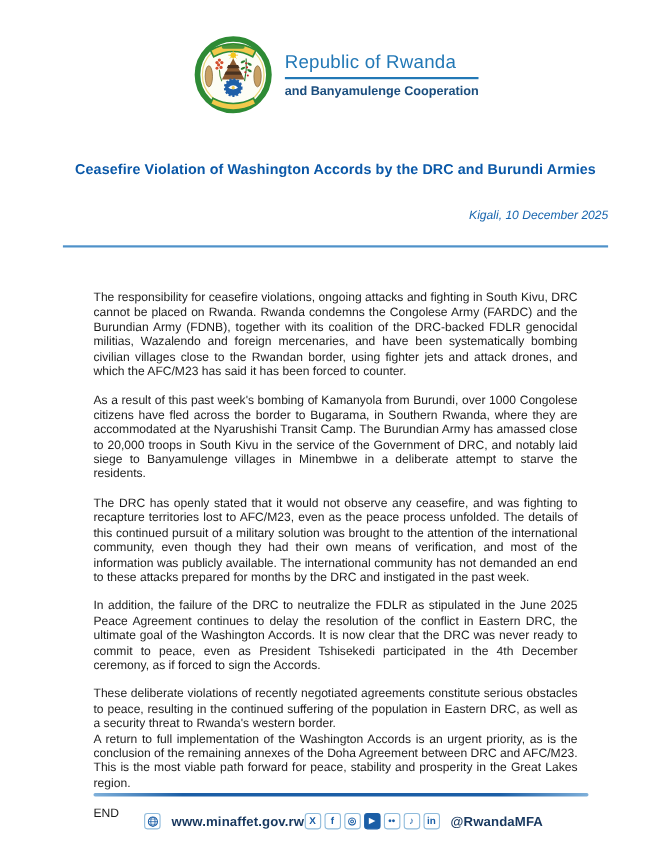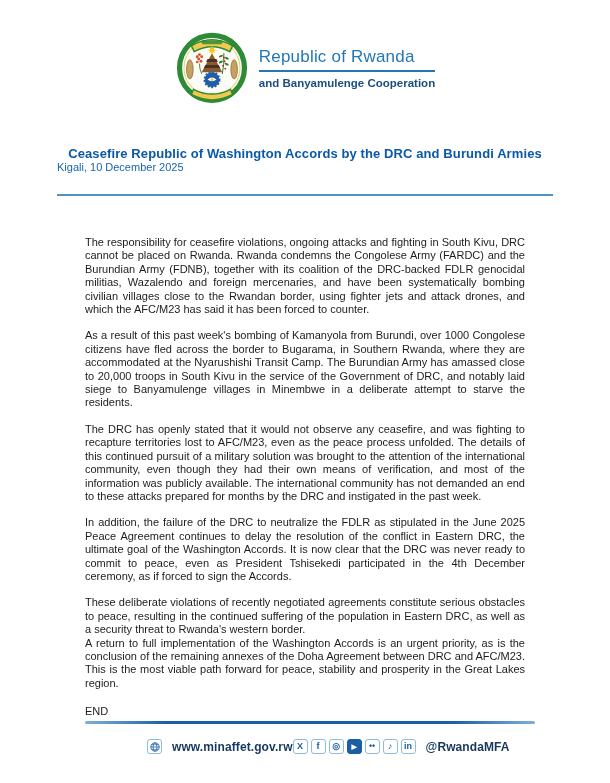--- a/index.html
+++ b/index.html
@@ -48,23 +48,25 @@
   
   .doc-title {
     margin-top: 39px;
     text-align: center;
     font-size: 13px;
     font-weight: 700;
     color: #0A58A8;
     letter-spacing: 0.1px;
   }
   .dateline {
-    text-align: left;
+    margin-top: 29px;
+    text-align: right;
     font-size: 11px;
     color: #1765AE;
+    font-style: italic;
   }
   .top-rule {
     margin-top: 21px;
     height: 2px;
     background: #4E91C9;
     width: 100%;
   }
 
   
   .body-copy {
@@ -90,21 +92,21 @@
     position: absolute;
     left: 28px;
     right: 18px;
     top: 721px;
     height: 2.5px;
     background: linear-gradient(90deg, #7FB0DA 0%, #1B5EA6 18%, #1B5EA6 82%, #7FB0DA 100%);
     border-radius: 2px;
   }
   .footer-row {
     position: absolute;
-    left: 16px;
+    left: 0;
     top: 739px;
     width: 100%;
     display: flex;
     justify-content: space-between;
     align-items: center;
     padding: 0 62px 0 74px;
   }
   .footer-left, .footer-right {
     display: flex;
     align-items: center;
@@ -200,21 +202,21 @@
       <path d="M44 66 Q50 60 56 66 Q50 70 44 66 Z" fill="#ffffff"></path>
       <circle cx="50" cy="66" r="2" fill="#F2C94C"></circle>
     </svg>
     <div class="header-text">
       <div class="republic">Republic of Rwanda</div>
       <div class="header-rule"></div>
       <div class="ministry">and Banyamulenge Cooperation</div>
     </div>
   </div>
 
-  <div class="doc-title">Ceasefire Republic of Washington Accords by the DRC and Burundi Armies</div>
+  <div class="doc-title">Ceasefire Violation of Washington Accords by the DRC and Burundi Armies</div>
   <div class="dateline">Kigali, 10 December 2025</div>
   <div class="top-rule"></div>
 
   <div class="body-copy">
     <p>The responsibility for ceasefire violations, ongoing attacks and fighting in South Kivu, DRC cannot be placed on Rwanda. Rwanda condemns the Congolese Army (FARDC) and the Burundian Army (FDNB), together with its coalition of the DRC-backed FDLR genocidal militias, Wazalendo and foreign mercenaries, and have been systematically bombing civilian villages close to the Rwandan border, using fighter jets and attack drones, and which the AFC/M23 has said it has been forced to counter.</p>
     <p>As a result of this past week's bombing of Kamanyola from Burundi, over 1000 Congolese citizens have fled across the border to Bugarama, in Southern Rwanda, where they are accommodated at the Nyarushishi Transit Camp. The Burundian Army has amassed close to 20,000 troops in South Kivu in the service of the Government of DRC, and notably laid siege to Banyamulenge villages in Minembwe in a deliberate attempt to starve the residents.</p>
     <p>The DRC has openly stated that it would not observe any ceasefire, and was fighting to recapture territories lost to AFC/M23, even as the peace process unfolded. The details of this continued pursuit of a military solution was brought to the attention of the international community, even though they had their own means of verification, and most of the information was publicly available. The international community has not demanded an end to these attacks prepared for months by the DRC and instigated in the past week.</p>
     <p>In addition, the failure of the DRC to neutralize the FDLR as stipulated in the June 2025 Peace Agreement continues to delay the resolution of the conflict in Eastern DRC, the ultimate goal of the Washington Accords. It is now clear that the DRC was never ready to commit to peace, even as President Tshisekedi participated in the 4th December ceremony, as if forced to sign the Accords.</p>
     <p style="margin-bottom:0;">These deliberate violations of recently negotiated agreements constitute serious obstacles to peace, resulting in the continued suffering of the population in Eastern DRC, as well as a security threat to Rwanda's western border.</p>
     <p>A return to full implementation of the Washington Accords is an urgent priority, as is the conclusion of the remaining annexes of the Doha Agreement between DRC and AFC/M23. This is the most viable path forward for peace, stability and prosperity in the Great Lakes region.</p>

